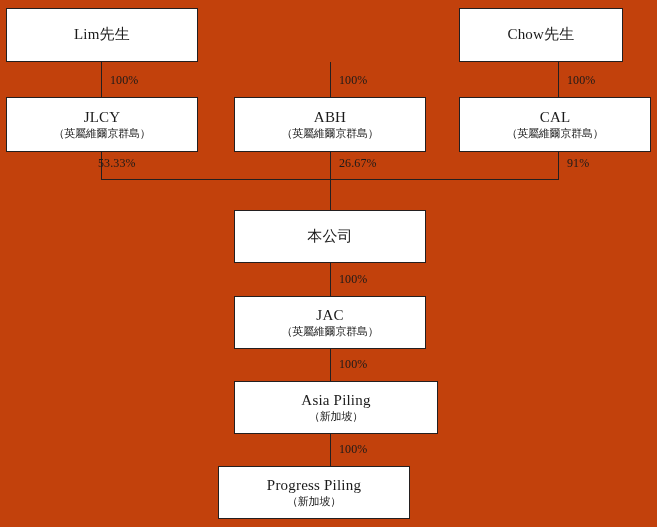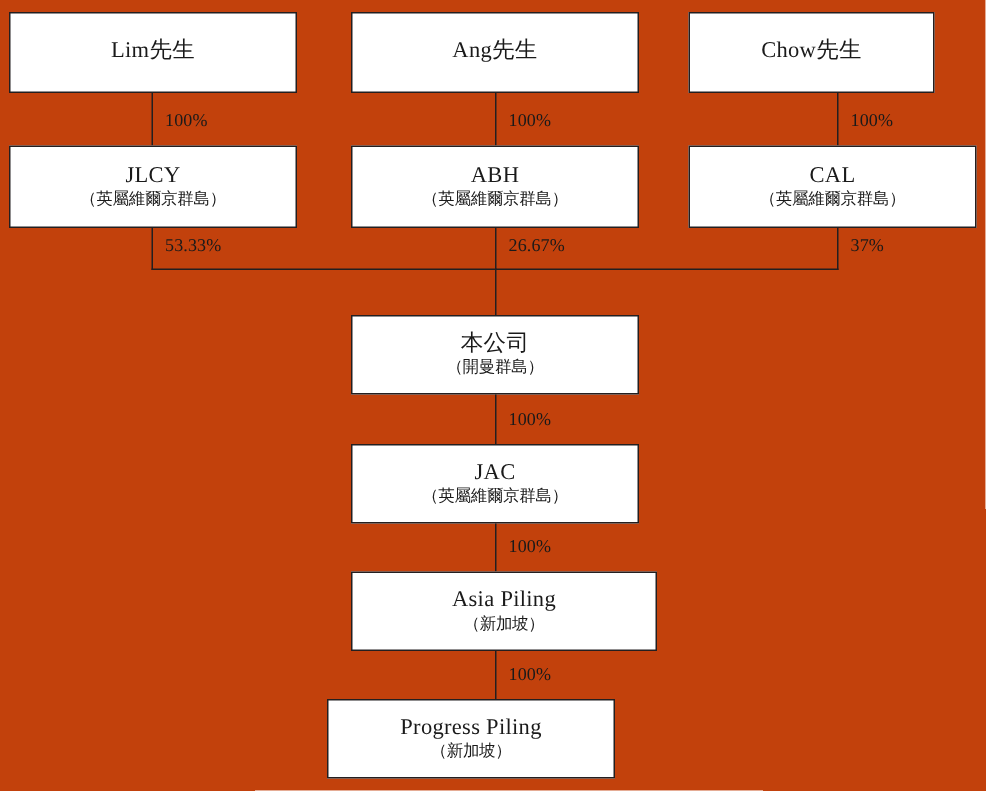--- a/index.html
+++ b/index.html
@@ -60,23 +60,20 @@
 </style>
 </head>
 <body>
 
 <div id="chart-canvas">
 
   <div class="node-box" style="left:6px; top:8px; width:192px; height:54px;">
     <div class="node-line-1">Lim先生</div>
   </div>
 
-  <div class="node-box" style="left:234px; top:8px; width:192px; height:54px;">
-    <div class="node-line-1">Ang先生</div>
-  </div>
 
   <div class="node-box" style="left:459px; top:8px; width:164px; height:54px;">
     <div class="node-line-1">Chow先生</div>
   </div>
 
   <div class="connector-v" style="left:101px; top:62px; height:35px;"></div>
   <div class="pct-label" style="left:110px; top:74px;">100%</div>
 
   <div class="connector-v" style="left:330px; top:62px; height:35px;"></div>
   <div class="pct-label" style="left:339px; top:74px;">100%</div>
@@ -93,35 +90,34 @@
     <div class="node-line-1">ABH</div>
     <div class="node-line-2">（英屬維爾京群島）</div>
   </div>
 
   <div class="node-box" style="left:459px; top:97px; width:192px; height:55px;">
     <div class="node-line-1">CAL</div>
     <div class="node-line-2">（英屬維爾京群島）</div>
   </div>
 
   <div class="connector-v" style="left:101px; top:152px; height:28px;"></div>
-  <div class="pct-label" style="left:110px; top:157px;">53.33%</div>
+  <div class="pct-label" style="left:98px; top:157px;">53.33%</div>
 
   <div class="connector-v" style="left:330px; top:152px; height:28px;"></div>
   <div class="pct-label" style="left:339px; top:157px;">26.67%</div>
 
   <div class="connector-v" style="left:558px; top:152px; height:28px;"></div>
-  <div class="pct-label" style="left:567px; top:157px;">37%</div>
+  <div class="pct-label" style="left:567px; top:157px;">91%</div>
 
   <div class="connector-h" style="left:101px; top:179px; width:458px;"></div>
 
   <div class="connector-v" style="left:330px; top:179px; height:31px;"></div>
 
   <div class="node-box" style="left:234px; top:210px; width:192px; height:53px;">
     <div class="node-line-1">本公司</div>
-    <div class="node-line-2">（開曼群島）</div>
   </div>
 
   <div class="connector-v" style="left:330px; top:263px; height:33px;"></div>
   <div class="pct-label" style="left:339px; top:273px;">100%</div>
 
   <div class="node-box" style="left:234px; top:296px; width:192px; height:53px;">
     <div class="node-line-1">JAC</div>
     <div class="node-line-2">（英屬維爾京群島）</div>
   </div>
 

